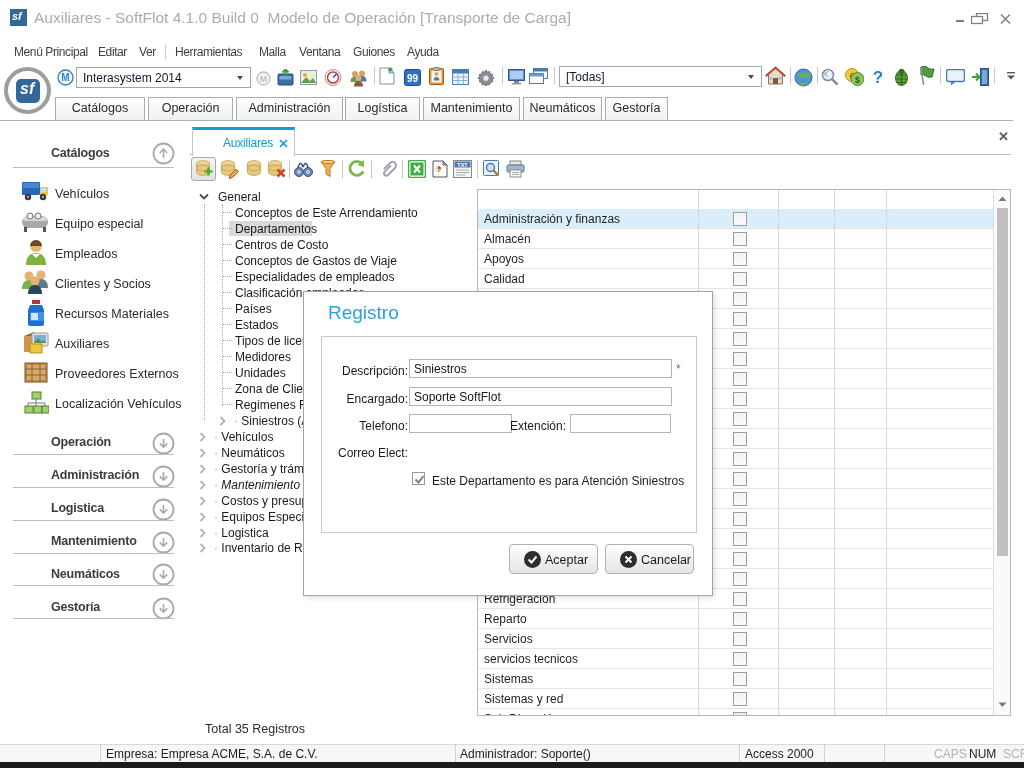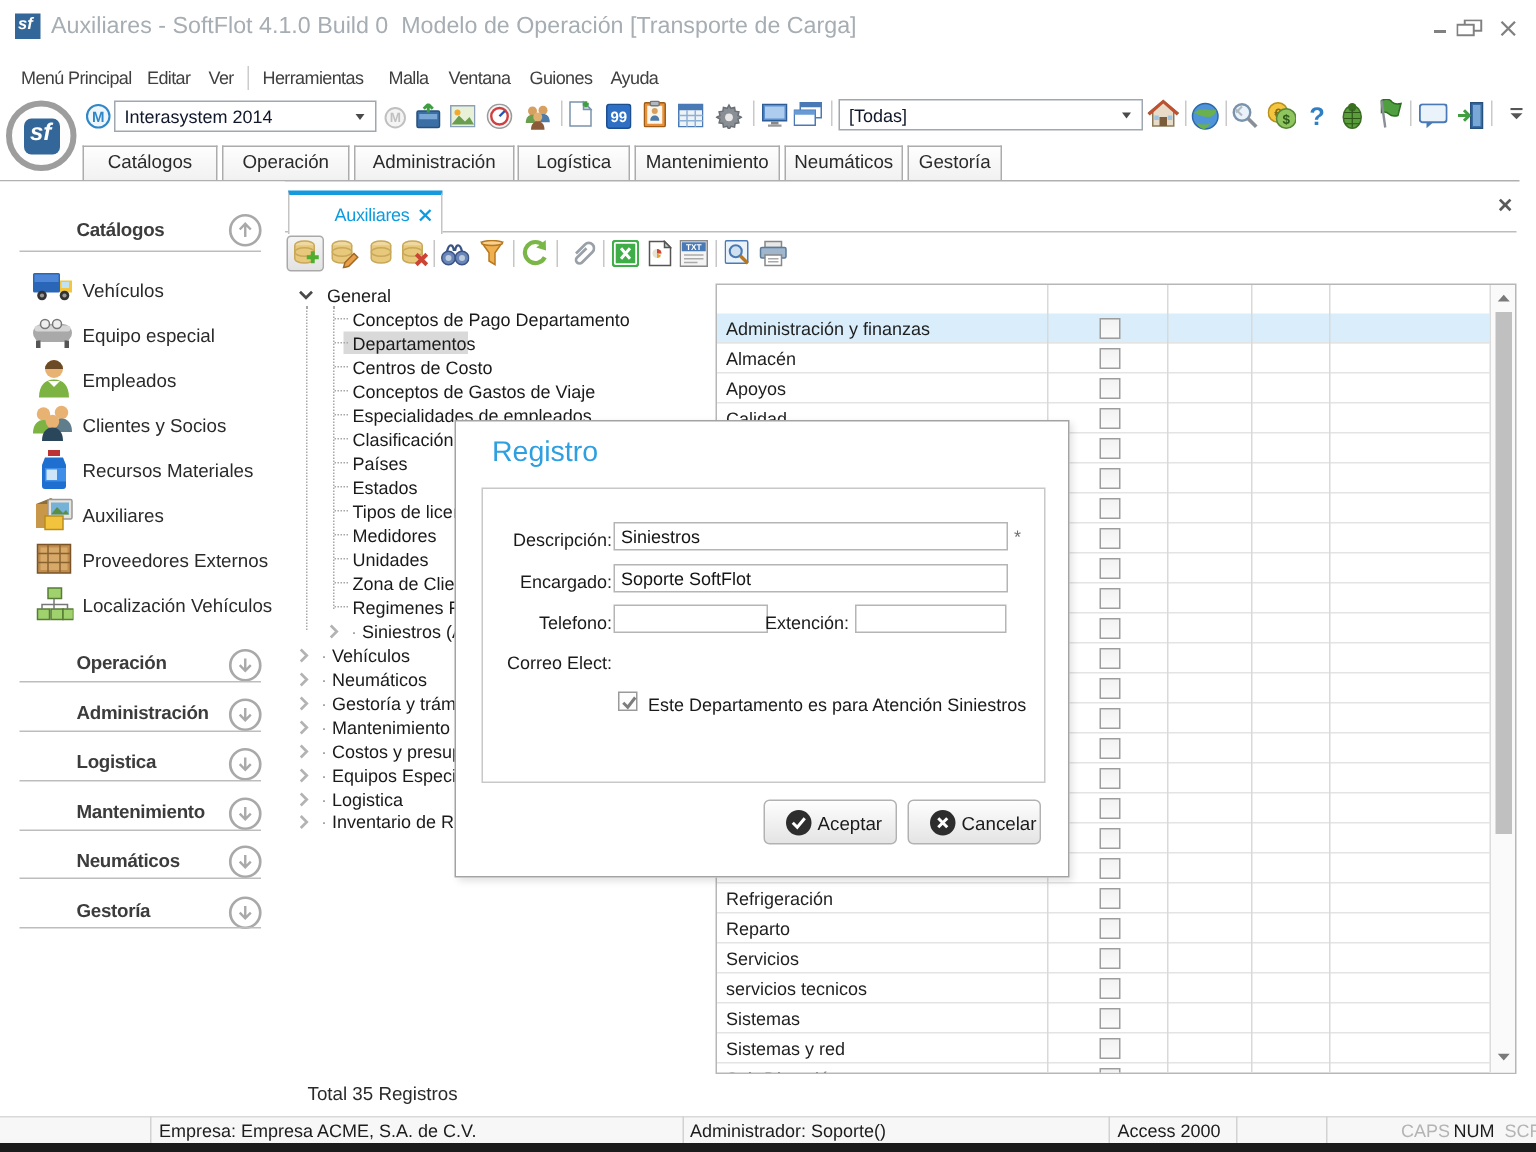--- a/index.html
+++ b/index.html
@@ -68,21 +68,21 @@
 #ghead span { position:absolute; top:4px; font-size:11px; letter-spacing:-0.2px; color:#2a2a2a; white-space:nowrap; }
 .gcol { position:absolute; top:0; width:1px; height:526px; background:#d9d9d9; }
 .grow { position:absolute; left:0; width:516px; height:20px; border-bottom:1px solid #e4e4e4; }
 .grow .nm { position:absolute; left:6px; top:3px; font-size:12px; color:#1f1f1f; white-space:nowrap; }
 .cb { position:absolute; left:255px; top:3px; width:14px; height:14px; background:linear-gradient(#f2f2f2,#fbfbfb);
   border:1px solid #9d9d9d; }
 #vsb { position:absolute; right:0; top:0; width:17px; height:526px; background:#fafafa; border-left:1px solid #dcdcdc; }
 #vsbthumb { position:absolute; left:3px; top:18px; width:11px; height:348px; background:#c0c0c0; }
 
 
-#dlg { left:303px; top:280px; width:410px; height:305px; background:#fff; border:1px solid #a3a3a3;
+#dlg { left:303px; top:291px; width:410px; height:305px; background:#fff; border:1px solid #a3a3a3;
   box-shadow:2px 2px 5px rgba(0,0,0,0.12); z-index:10; }
 #dlg h1 { position:absolute; left:24px; top:10px; font-size:19px; font-weight:normal; color:#2e9fe0; }
 #dlggroup { position:absolute; left:17px; top:44px; width:376px; height:197px; border:1px solid #c8c8c8; }
 .dlbl { position:absolute; font-size:12px; color:#1a1a1a; text-align:right; white-space:nowrap; }
 .dinp { position:absolute; border:1px solid #b5b5b5; background:#fff; font-size:12px; color:#141414; padding:2px 4px 0 4px; white-space:nowrap; }
 #dcb { position:absolute; left:108px; top:180px; width:13px; height:13px; border:1px solid #9a9a9a; background:#fdfdfd; }
 #dcb svg { position:absolute; left:0px; top:0px; }
 .dbtn { position:absolute; top:252px; width:89px; height:30px; background:linear-gradient(#fefefe,#e4e4e4);
   border:1px solid #b2b2b2; border-radius:4px; font-size:12.5px; color:#1a1a1a; }
 .dbtn .ic { position:absolute; left:14px; top:6px; width:17px; height:17px; background:#2d2d2d; border-radius:50%; color:#fff; }
@@ -485,21 +485,21 @@
 
 <div id="tree" class="abs">
 <div class="abs" style="left:14px;top:18px;width:1px;height:216px;border-left:1px dotted #a8a8a8;"></div>
 <div class="abs" style="left:32px;top:18px;width:1px;height:202px;border-left:1px dotted #a8a8a8;"></div>
 <div id="treesel"></div>
 <svg class="abs" style="left:9px;top:7px;" width="10" height="8">
         <path d="M1 1.5 L5 5.5 L9 1.5" stroke="#4a4a4a" stroke-width="1.8" fill="none"></path>
       </svg>
 <div class="tn" style="left:28px;top:4px;">General</div>
 <div class="abs" style="left:33px;top:26px;width:9px;border-top:1px dotted #a8a8a8;"></div>
-<div class="tn" style="left:45px;top:20px;">Conceptos de Pago Departamento</div>
+<div class="tn" style="left:45px;top:20px;">Conceptos de Este Arrendamiento</div>
 <div class="abs" style="left:33px;top:42px;width:9px;border-top:1px dotted #a8a8a8;"></div>
 <div class="tn" style="left:45px;top:36px;">Departamentos</div>
 <div class="abs" style="left:33px;top:58px;width:9px;border-top:1px dotted #a8a8a8;"></div>
 <div class="tn" style="left:45px;top:52px;">Centros de Costo</div>
 <div class="abs" style="left:33px;top:74px;width:9px;border-top:1px dotted #a8a8a8;"></div>
 <div class="tn" style="left:45px;top:68px;">Conceptos de Gastos de Viaje</div>
 <div class="abs" style="left:33px;top:90px;width:9px;border-top:1px dotted #a8a8a8;"></div>
 <div class="tn" style="left:45px;top:84px;">Especialidades de empleados</div>
 <div class="abs" style="left:33px;top:106px;width:9px;border-top:1px dotted #a8a8a8;"></div>
 <div class="tn" style="left:45px;top:100px;">Clasificación empleados</div>
@@ -529,21 +529,21 @@
         <path d="M1.5 1 L5.5 5 L1.5 9" stroke="#b3b3b3" stroke-width="1.8" fill="none"></path>
       </svg>
 <div class="tn" style="left:24px;top:260px;"><span style="color:#9a9a9a">· </span>Neumáticos</div>
 <svg class="abs" style="left:9px;top:278px;" width="8" height="10">
         <path d="M1.5 1 L5.5 5 L1.5 9" stroke="#b3b3b3" stroke-width="1.8" fill="none"></path>
       </svg>
 <div class="tn" style="left:24px;top:276px;"><span style="color:#9a9a9a">· </span>Gestoría y trámites</div>
 <svg class="abs" style="left:9px;top:294px;" width="8" height="10">
         <path d="M1.5 1 L5.5 5 L1.5 9" stroke="#b3b3b3" stroke-width="1.8" fill="none"></path>
       </svg>
-<div class="tn" style="left:24px;top:292px;"><span style="color:#9a9a9a">· </span>Mantenimiento</div>
+<div class="tn" style="left:24px;top:292px;font-style:italic;"><span style="color:#9a9a9a">· </span>Mantenimiento</div>
 <svg class="abs" style="left:9px;top:310px;" width="8" height="10">
         <path d="M1.5 1 L5.5 5 L1.5 9" stroke="#b3b3b3" stroke-width="1.8" fill="none"></path>
       </svg>
 <div class="tn" style="left:24px;top:308px;"><span style="color:#9a9a9a">· </span>Costos y presupuestos</div>
 <svg class="abs" style="left:9px;top:326px;" width="8" height="10">
         <path d="M1.5 1 L5.5 5 L1.5 9" stroke="#b3b3b3" stroke-width="1.8" fill="none"></path>
       </svg>
 <div class="tn" style="left:24px;top:324px;"><span style="color:#9a9a9a">· </span>Equipos Especiales</div>
 <svg class="abs" style="left:9px;top:342px;" width="8" height="10">
         <path d="M1.5 1 L5.5 5 L1.5 9" stroke="#b3b3b3" stroke-width="1.8" fill="none"></path>

